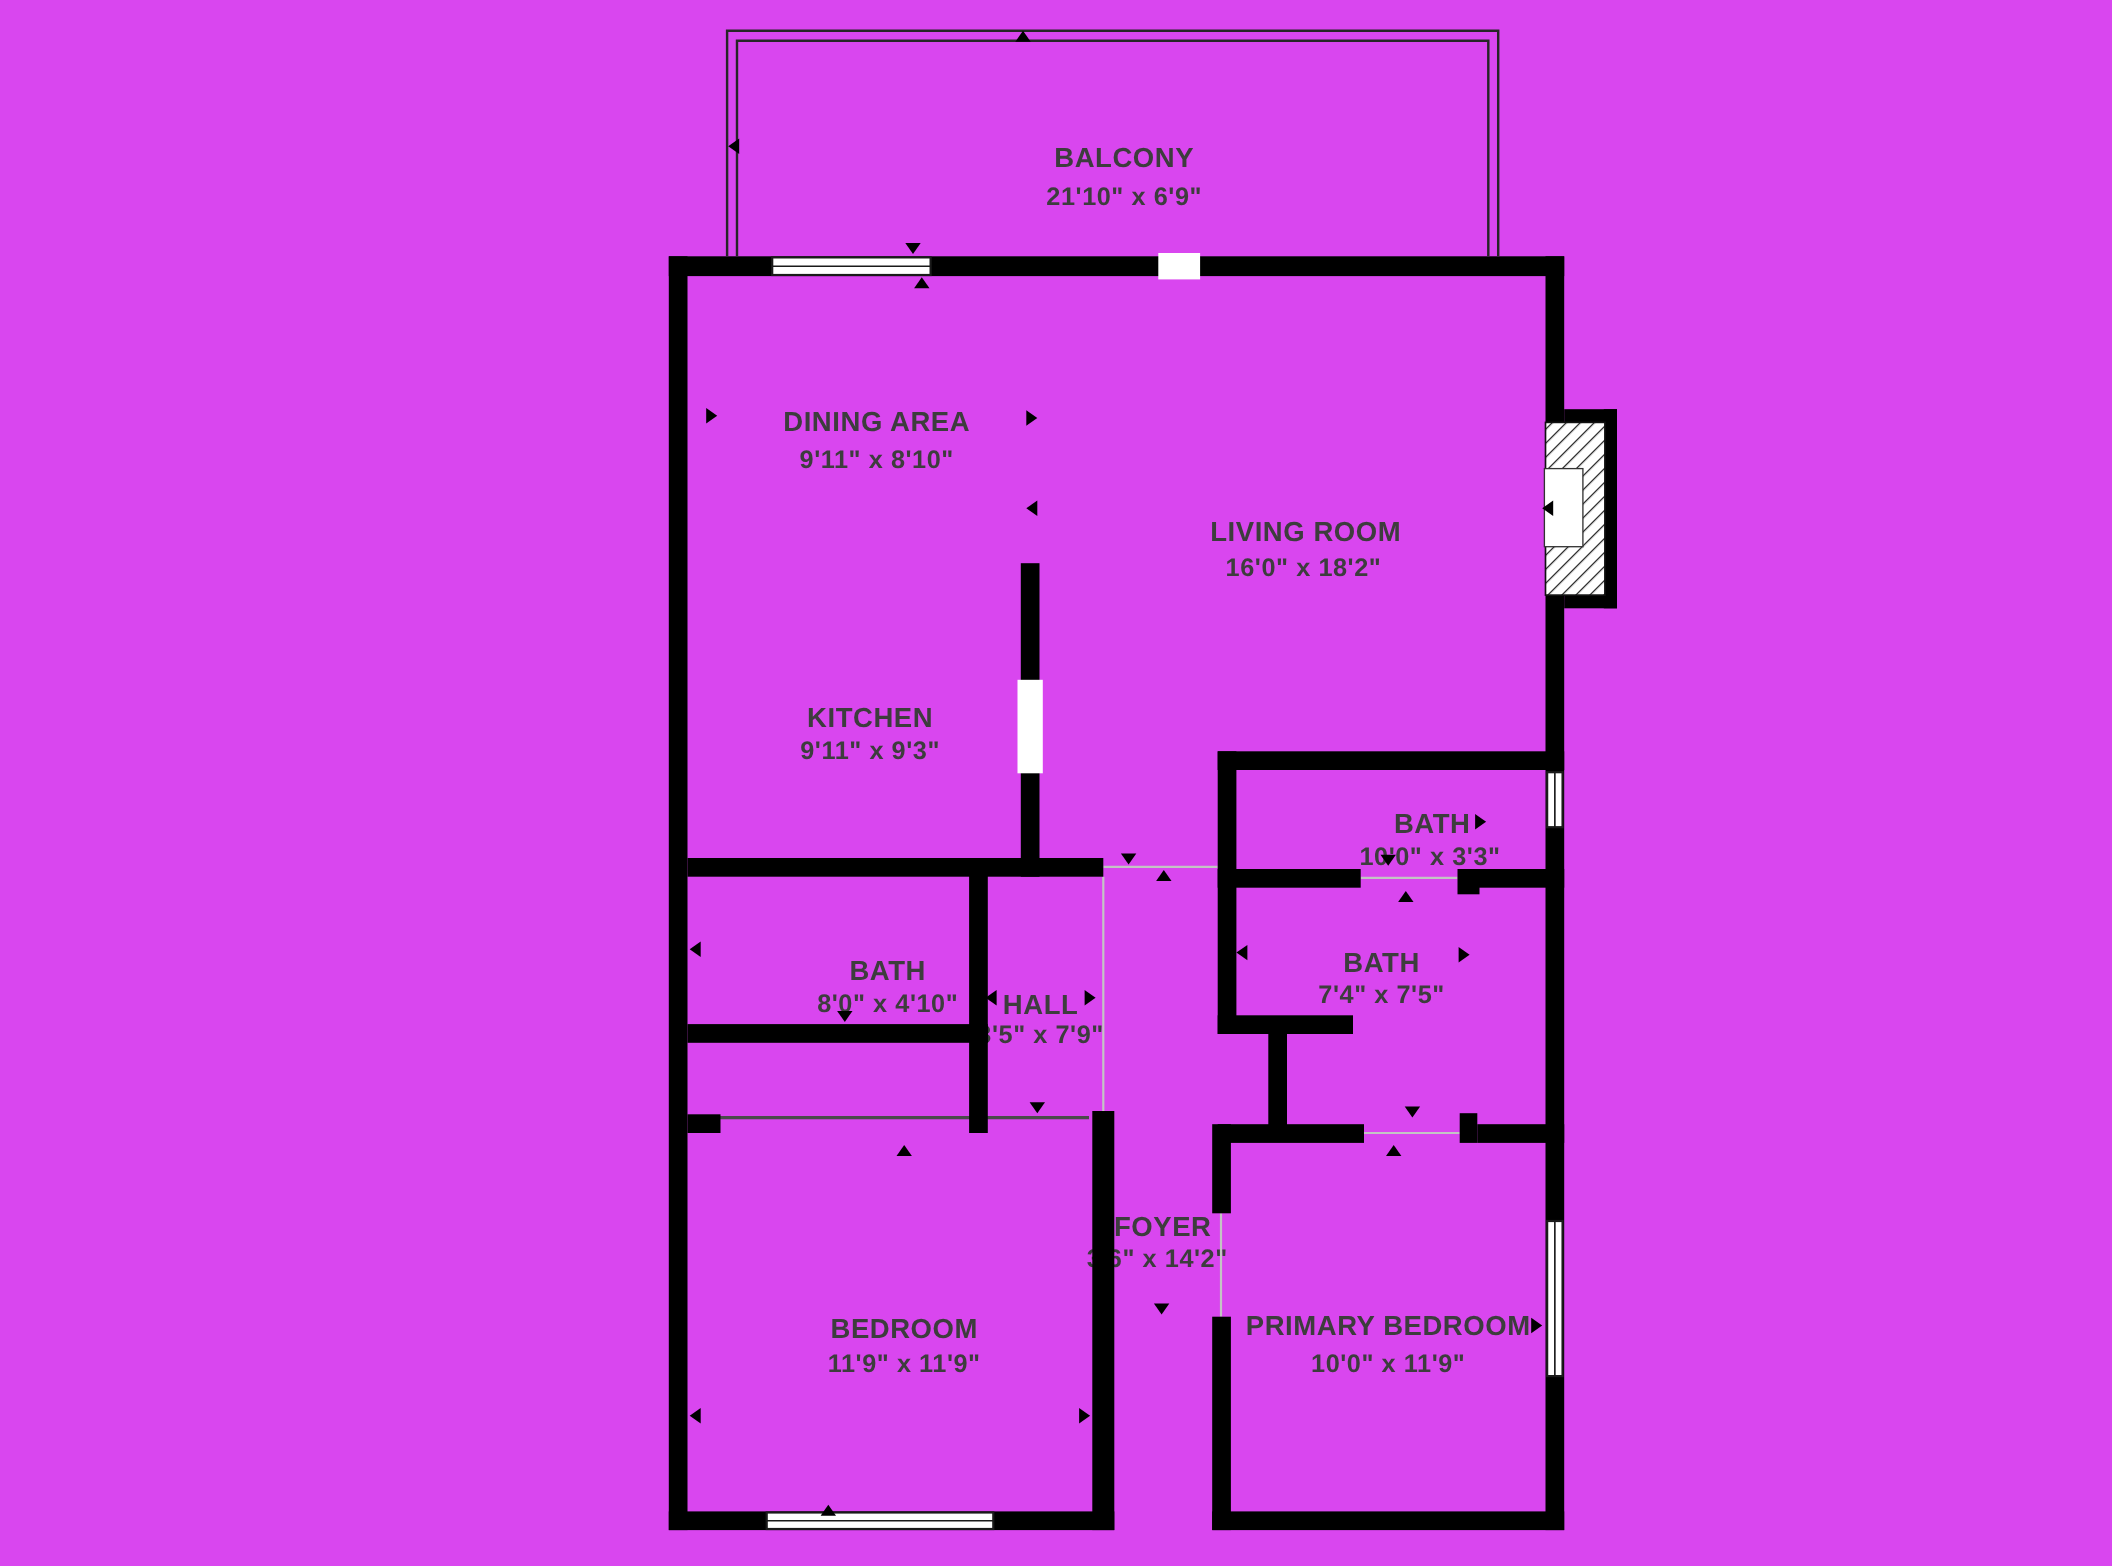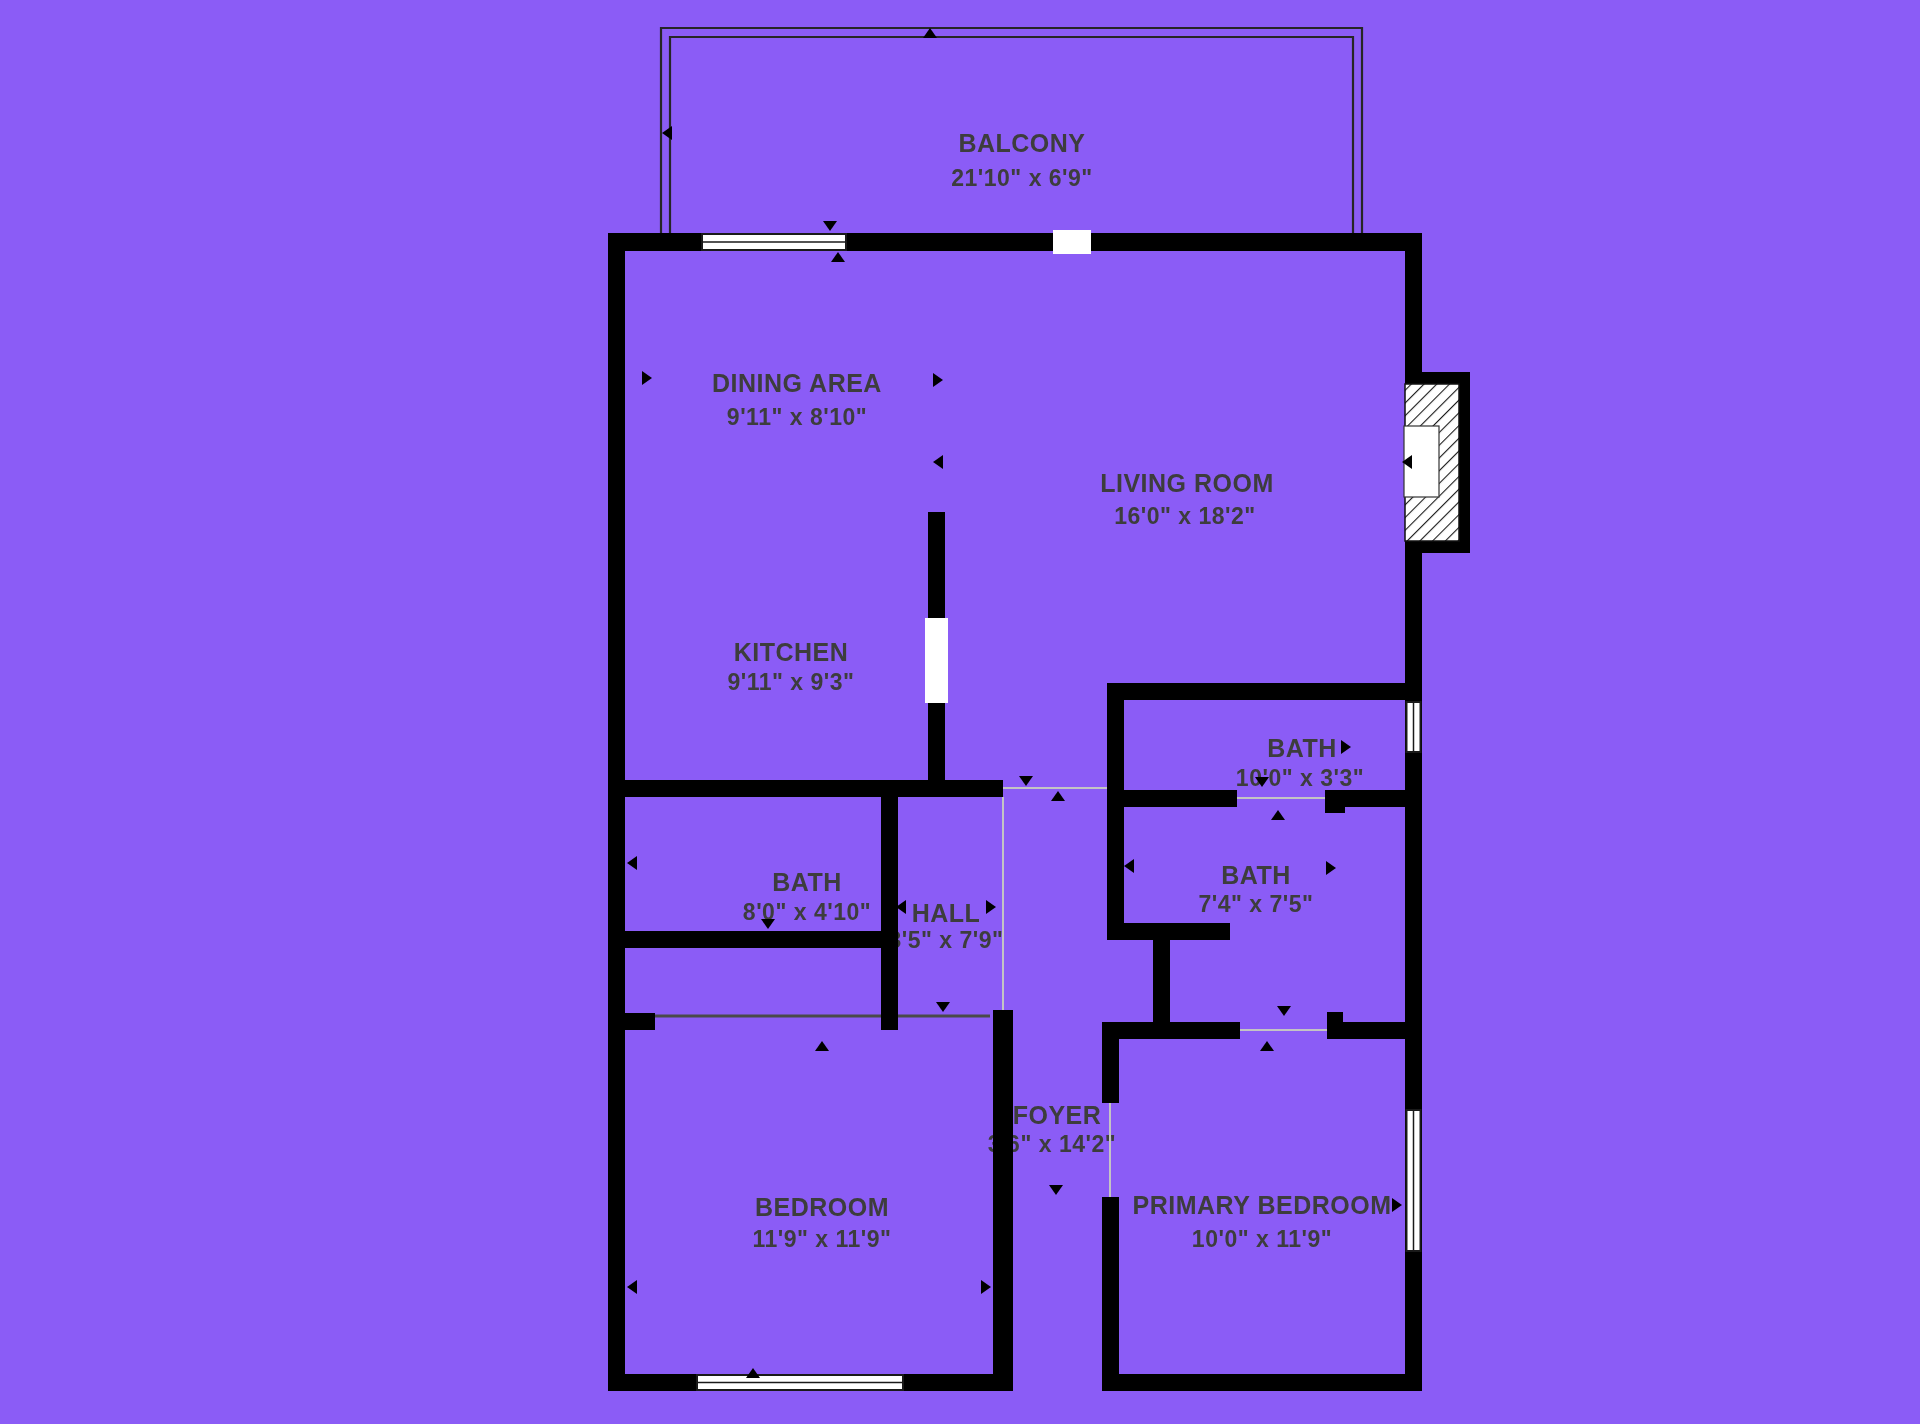--- a/index.html
+++ b/index.html
@@ -4,21 +4,21 @@
 <style>
   html, body {
     margin: 0;
     padding: 0;
     background: #ffffff;
   }
   .page {
     position: relative;
     width: 1920px;
     height: 1424px;
-    background: #8b5cf6;
+    background: #d946ef;
     overflow: hidden;
     font-family: "Liberation Sans", sans-serif;
   }
   svg.plan {
     position: absolute;
     left: 0;
     top: 0;
     width: 1920px;
     height: 1424px;
   }

